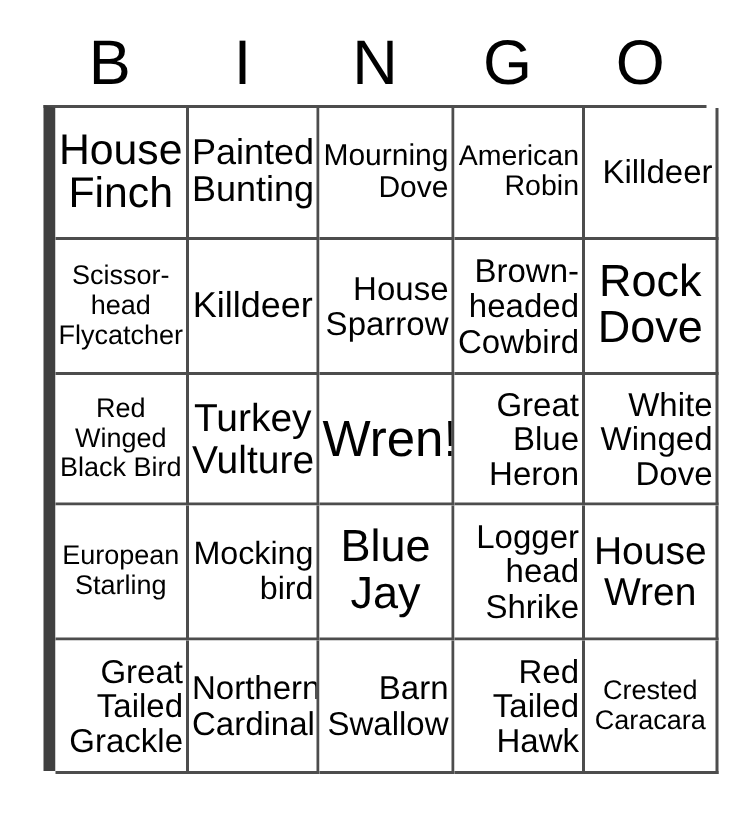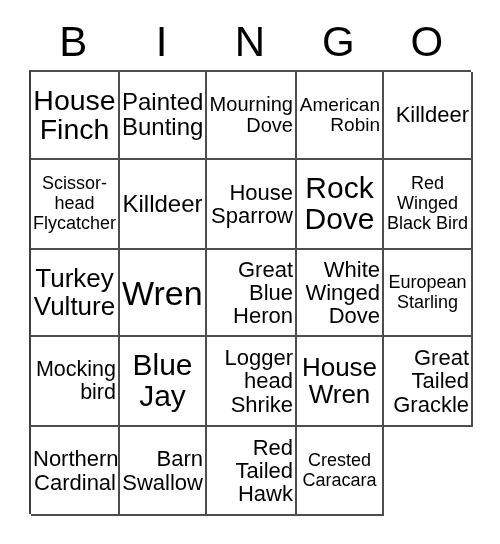--- a/index.html
+++ b/index.html
@@ -45,21 +45,21 @@
   #grid {
     position: absolute;
     left: 29px;
     top: 70px;
     width: 442px;
     height: 444px;
     display: grid;
     grid-template-columns: 89px 87px 90px 87px 89px;
     grid-template-rows: 88px 90px 87px 90px 89px;
     border-top: 2px solid #4d4d4d;
-    border-left: 2px solid #404040;
+    border-left: 8px solid #404040;
     box-sizing: border-box;
     background: #ffffff;
   }
   .cell {
     border-right: 2px solid #4d4d4d;
     border-bottom: 2px solid #4d4d4d;
     box-sizing: border-box;
     display: flex;
     align-items: center;
     justify-content: center;
@@ -122,20 +122,25 @@
 Flycatcher</span>
       </div>
       <div class="cell">
         <span class="cell-text fs-lg" style="font-size: 24px;">Killdeer</span>
       </div>
       <div class="cell">
         <span class="cell-text fs-md">House
 Sparrow</span>
       </div>
       <div class="cell">
+        <span class="cell-text fs-md">Brown-
+headed
+Cowbird</span>
+      </div>
+      <div class="cell">
         <span class="cell-text fs-xl">Rock
 Dove</span>
       </div>
       <div class="cell">
         <span class="cell-text fs-sm">Red
 Winged
 Black Bird</span>
       </div>
       <div class="cell">
         <span class="cell-text fs-lg">Turkey

